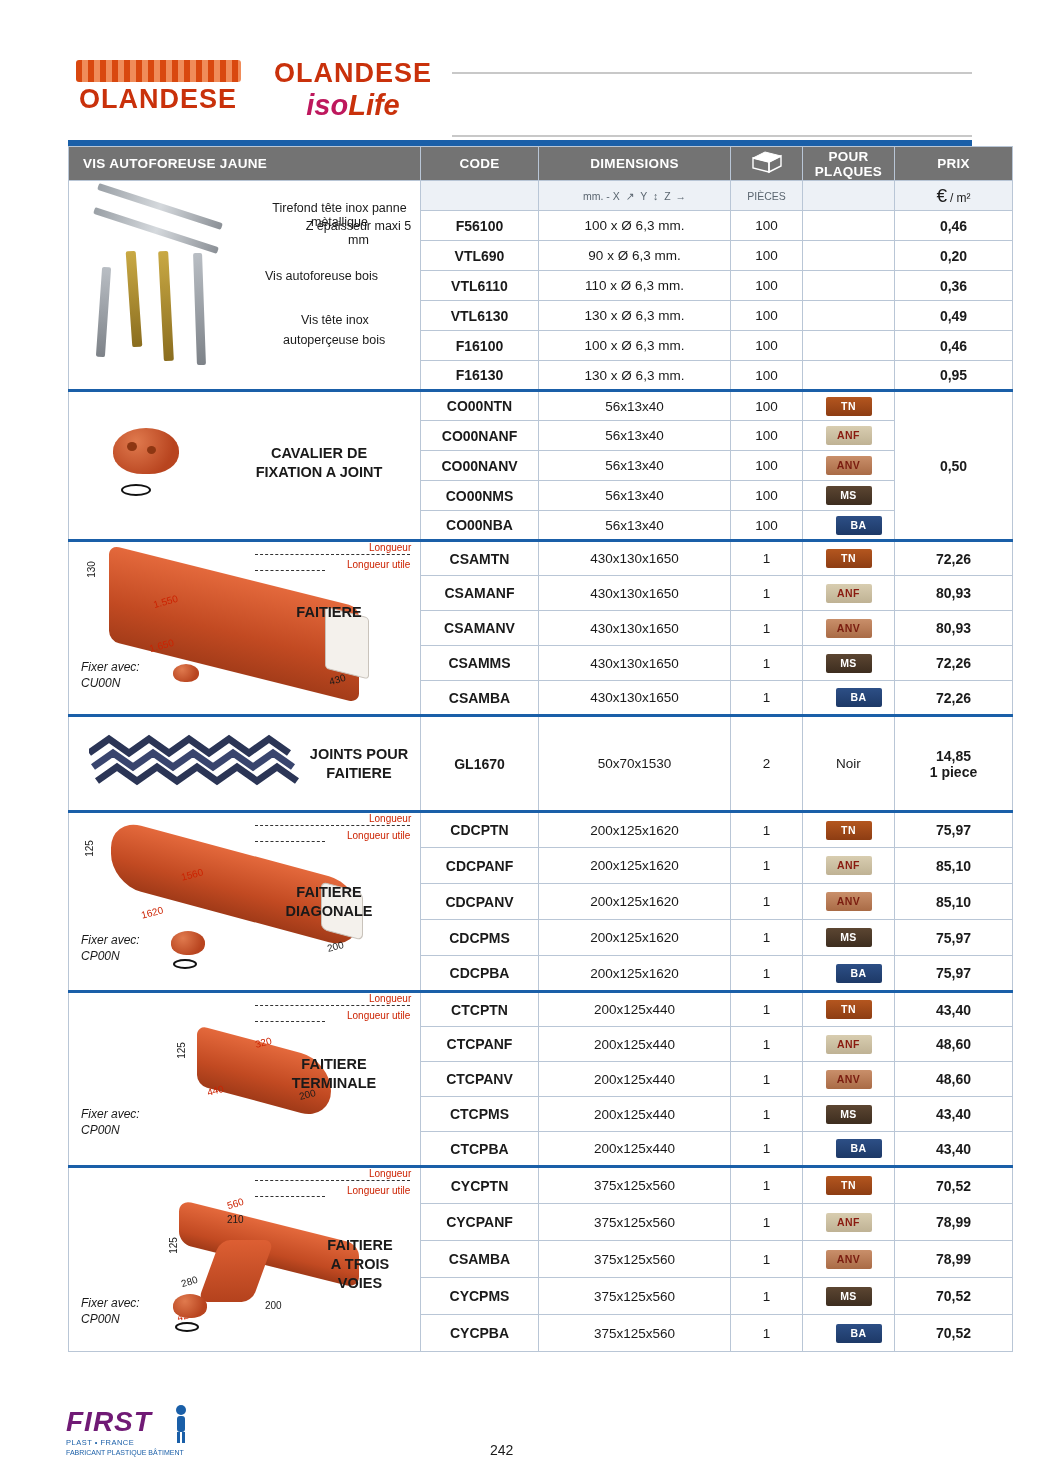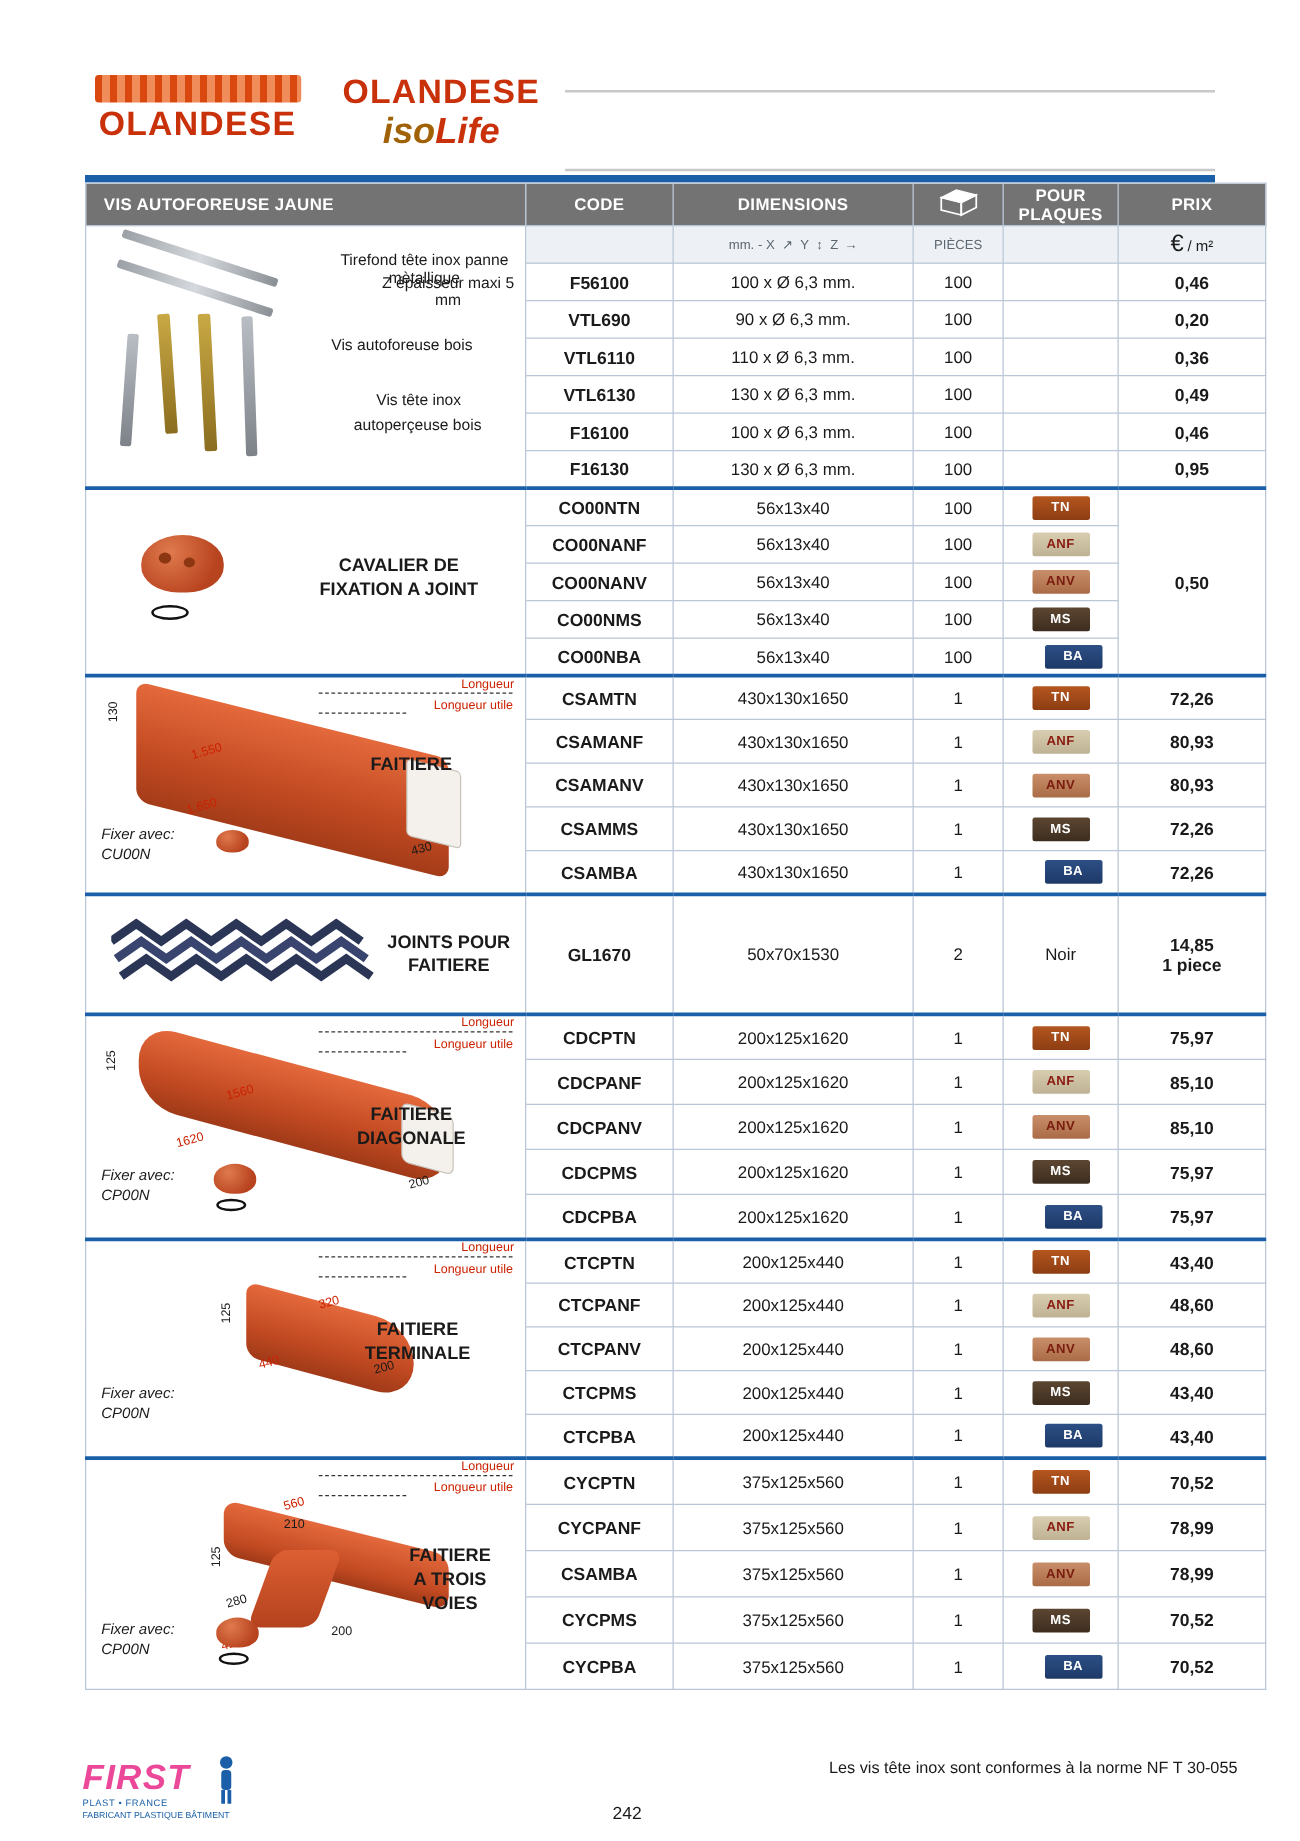--- a/index.html
+++ b/index.html
@@ -106,38 +106,38 @@
   .screw.gold { background: linear-gradient(90deg,#9b7d2c,#e3c55f,#8e7025); }
 
   
   .footer { position: absolute; left: 0; top: 1400px; width: 1040px; }
   .foot-text {
     position: absolute; left: 300px; top: 4px; width: 690px; text-align: right;
     font-size: 13px; line-height: 1.5; color: #1a1a1a;
   }
   .pageno { position: absolute; left: 490px; top: 42px; font-size: 14px; color: #1a1a1a; }
   .first-logo { position: absolute; left: 66px; top: 6px; width: 130px; }
-  .first-logo .fl1 { font-size: 28px; font-weight: bold; color: #ec4899; font-style: italic; letter-spacing: 1px; }
+  .first-logo .fl1 { font-size: 28px; font-weight: bold; color: #701a75; font-style: italic; letter-spacing: 1px; }
   .first-logo .fl2 { font-size: 7.5px; color: #1a5fa8; letter-spacing: .5px; }
   .first-logo .fl3 { font-size: 7px; color: #1a5fa8; margin-top: 2px; }
   .first-man { position: absolute; left: 170px; top: 4px; width: 22px; height: 40px; }
 </style>
 </head>
 <body>
 
 <div class="page">
 
   <div class="header">
     <div class="logo-olandese">
       <div class="wave"></div>
       <div class="ltext">OLANDESE</div>
     </div>
     <div class="logo-iso">
       <div class="l1">OLANDESE</div>
-      <div class="l2"><span style="color:#a16207">iso</span><span>Life</span></div>
+      <div class="l2"><span style="color:#be185d">iso</span><span>Life</span></div>
     </div>
     <div class="hdr-rule-top"></div>
     <div class="hdr-rule-bot"></div>
   </div>
 
   <div class="tbl">
     <div class="topbar"></div>
 
     <table class="main">
       <colgroup>
@@ -555,18 +555,17 @@
       <div class="fl2">PLAST • FRANCE</div>
       <div class="fl3">FABRICANT PLASTIQUE BÂTIMENT</div>
     </div>
     <svg class="first-man" viewBox="0 0 22 40">
       <circle cx="11" cy="6" r="5" fill="#1a5fa8"></circle>
       <rect x="7" y="12" width="8" height="16" rx="3" fill="#1a5fa8"></rect>
       <rect x="7" y="28" width="3" height="11" fill="#1a5fa8"></rect>
       <rect x="12" y="28" width="3" height="11" fill="#1a5fa8"></rect>
     </svg>
     <div class="foot-text">
-      <div>Les vis tête inox sont conformes à la norme NF T 30-055</div>
     </div>
     <div class="pageno">242</div>
   </div>
 
 </div>
 
 </body></html>

